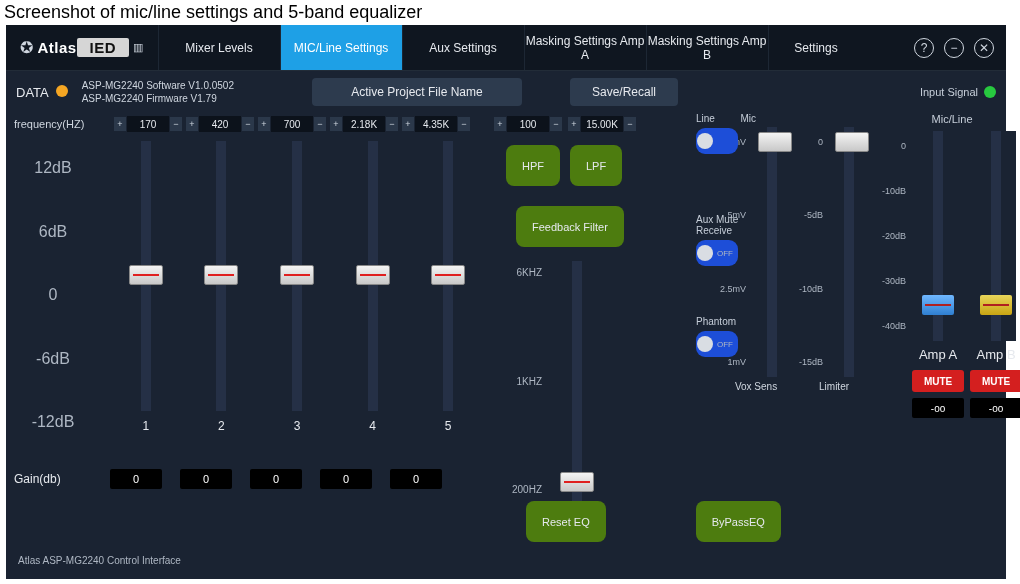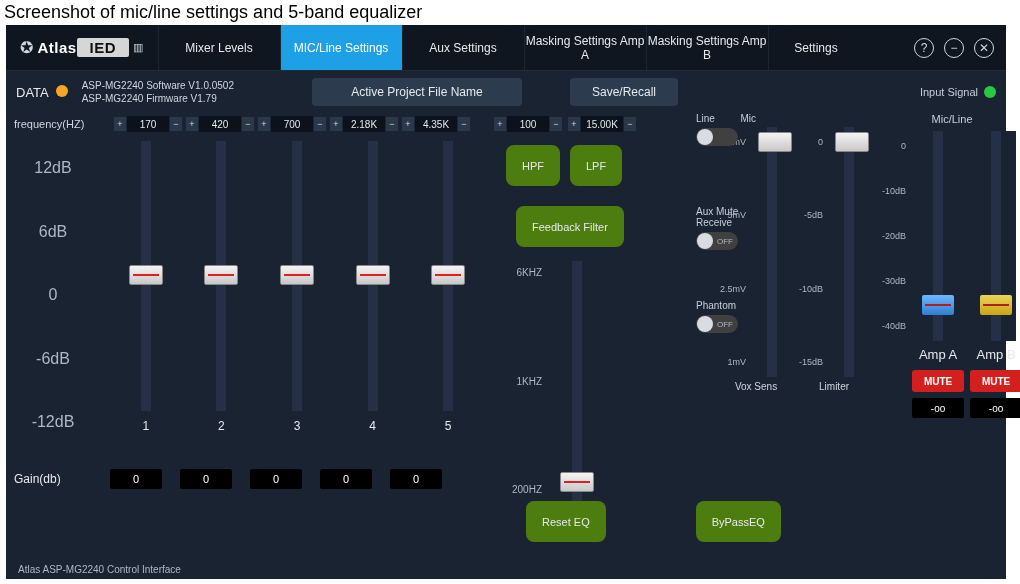--- a/index.html
+++ b/index.html
@@ -22,21 +22,21 @@
 .inforow { display: flex; align-items: center; height: 42px; padding: 0 10px; gap: 14px; }
 .data-label { font-size: 13px; color:#e6e9ee; }
 .dot-orange { width:12px; height:12px; border-radius:50%; background:#f5a623; display:inline-block; margin-left:4px; }
 .dot-green { width:12px; height:12px; border-radius:50%; background:#27c93f; display:inline-block; margin-left:6px; }
 .swinfo { font-size:10px; color:#cfd6df; line-height:1.3; }
 .bigbtn { background:#2d3b4e; color:#e6e9ee; border:none; border-radius:4px; height:28px; padding:0 22px; font-size:12px; cursor:pointer; }
 .bigbtn.wide { width: 210px; }
 
 
 .main { position: relative; height: calc(100% - 46px - 42px - 24px); padding: 0 8px; }
-.footer { position:absolute; bottom:4px; left:12px; font-size:10px; color:#aeb7c3; }
+.footer { position:absolute; bottom:13px; left:12px; font-size:10px; color:#aeb7c3; }
 
 
 .eq { position:absolute; left:8px; top:0; width:470px; height:100%; }
 .freq-row { display:flex; align-items:center; height:22px; gap:4px; }
 .freq-label { width:96px; font-size:11px; color:#cfd6df; }
 .spin { display:flex; align-items:center; }
 .spin-btn { width:12px; height:14px; background:#2b384a; color:#cfd6df; display:flex; align-items:center; justify-content:center; font-size:9px; cursor:pointer; }
 .spin-val { width:42px; height:16px; background:#0c121b; color:#e6e9ee; display:flex; align-items:center; justify-content:center; font-size:10px; margin:0 1px; }
 .eq-body { display:flex; height:320px; margin-top:6px; }
 .eq-scale { width:96px; display:flex; flex-direction:column; justify-content:space-between; align-items:center; padding:18px 18px 30px 0; font-size:16px; color:#aeb7c3; }
@@ -56,21 +56,21 @@
 .btn-sm { background:#4d7c0f; border:none; color:#e6e9ee; height:41px; padding:0 16px; border-radius:8px; font-size:11px; cursor:pointer; }
 .btn-row { display:flex; gap:10px; margin:10px 0 0 18px; }
 .fb-label { margin:20px 0 0 28px; display:inline-block; }
 .fb-wrap { display:flex; gap:12px; margin:14px 0 0 24px; }
 .fb-scale { display:flex; flex-direction:column; justify-content:space-between; height:240px; font-size:10px; color:#aeb7c3; text-align:right; padding:6px 0; }
 .fb-track { position:relative; width:46px; height:240px; background:linear-gradient(to right,#1a2332 40%,#253046 40%,#253046 60%,#1a2332 60%); }
 
 
 .rcluster { position:absolute; left:690px; top:0; width:300px; }
 .mini-row { display:flex; align-items:center; gap:10px; font-size:10px; }
-.switch { position:relative; width:42px; height:18px; background:#404040; border-radius:9px; cursor:pointer; display:flex; align-items:center; }
+.switch { position:relative; width:42px; height:26px; background:#1d4ed8; border-radius:9px; cursor:pointer; display:flex; align-items:center; }
 .switch-knob { width:16px; height:16px; background:#d9dde3; border-radius:50%; margin:1px; }
 .switch .sw-label { position:absolute; right:5px; font-size:8px; color:#aeb7c3; }
 .rsec { display:flex; gap:6px; margin-top:4px; }
 .rcol { display:flex; flex-direction:column; align-items:center; }
 .rscale { display:flex; flex-direction:column; justify-content:space-between; height:250px; font-size:9px; color:#aeb7c3; text-align:right; padding:10px 0; }
 .rthumb { position:absolute; left:6px; width:34px; height:20px; background:linear-gradient(#f4f4f4,#c8c8c8); border:1px solid #888; border-radius:2px; cursor:grab; }
 .rtrack { position:relative; width:40px; height:250px; background:linear-gradient(to right,#1a2332 38%,#253046 38%,#253046 62%,#1a2332 62%); }
 .rtitle { font-size:10px; color:#cfd6df; margin-top:4px; }
 .amp-thumb { position:absolute; left:4px; width:32px; height:20px; border-radius:2px; cursor:grab; }
 .amp-thumb.blue { background:linear-gradient(#6fb7ff,#2f7fd1); }

